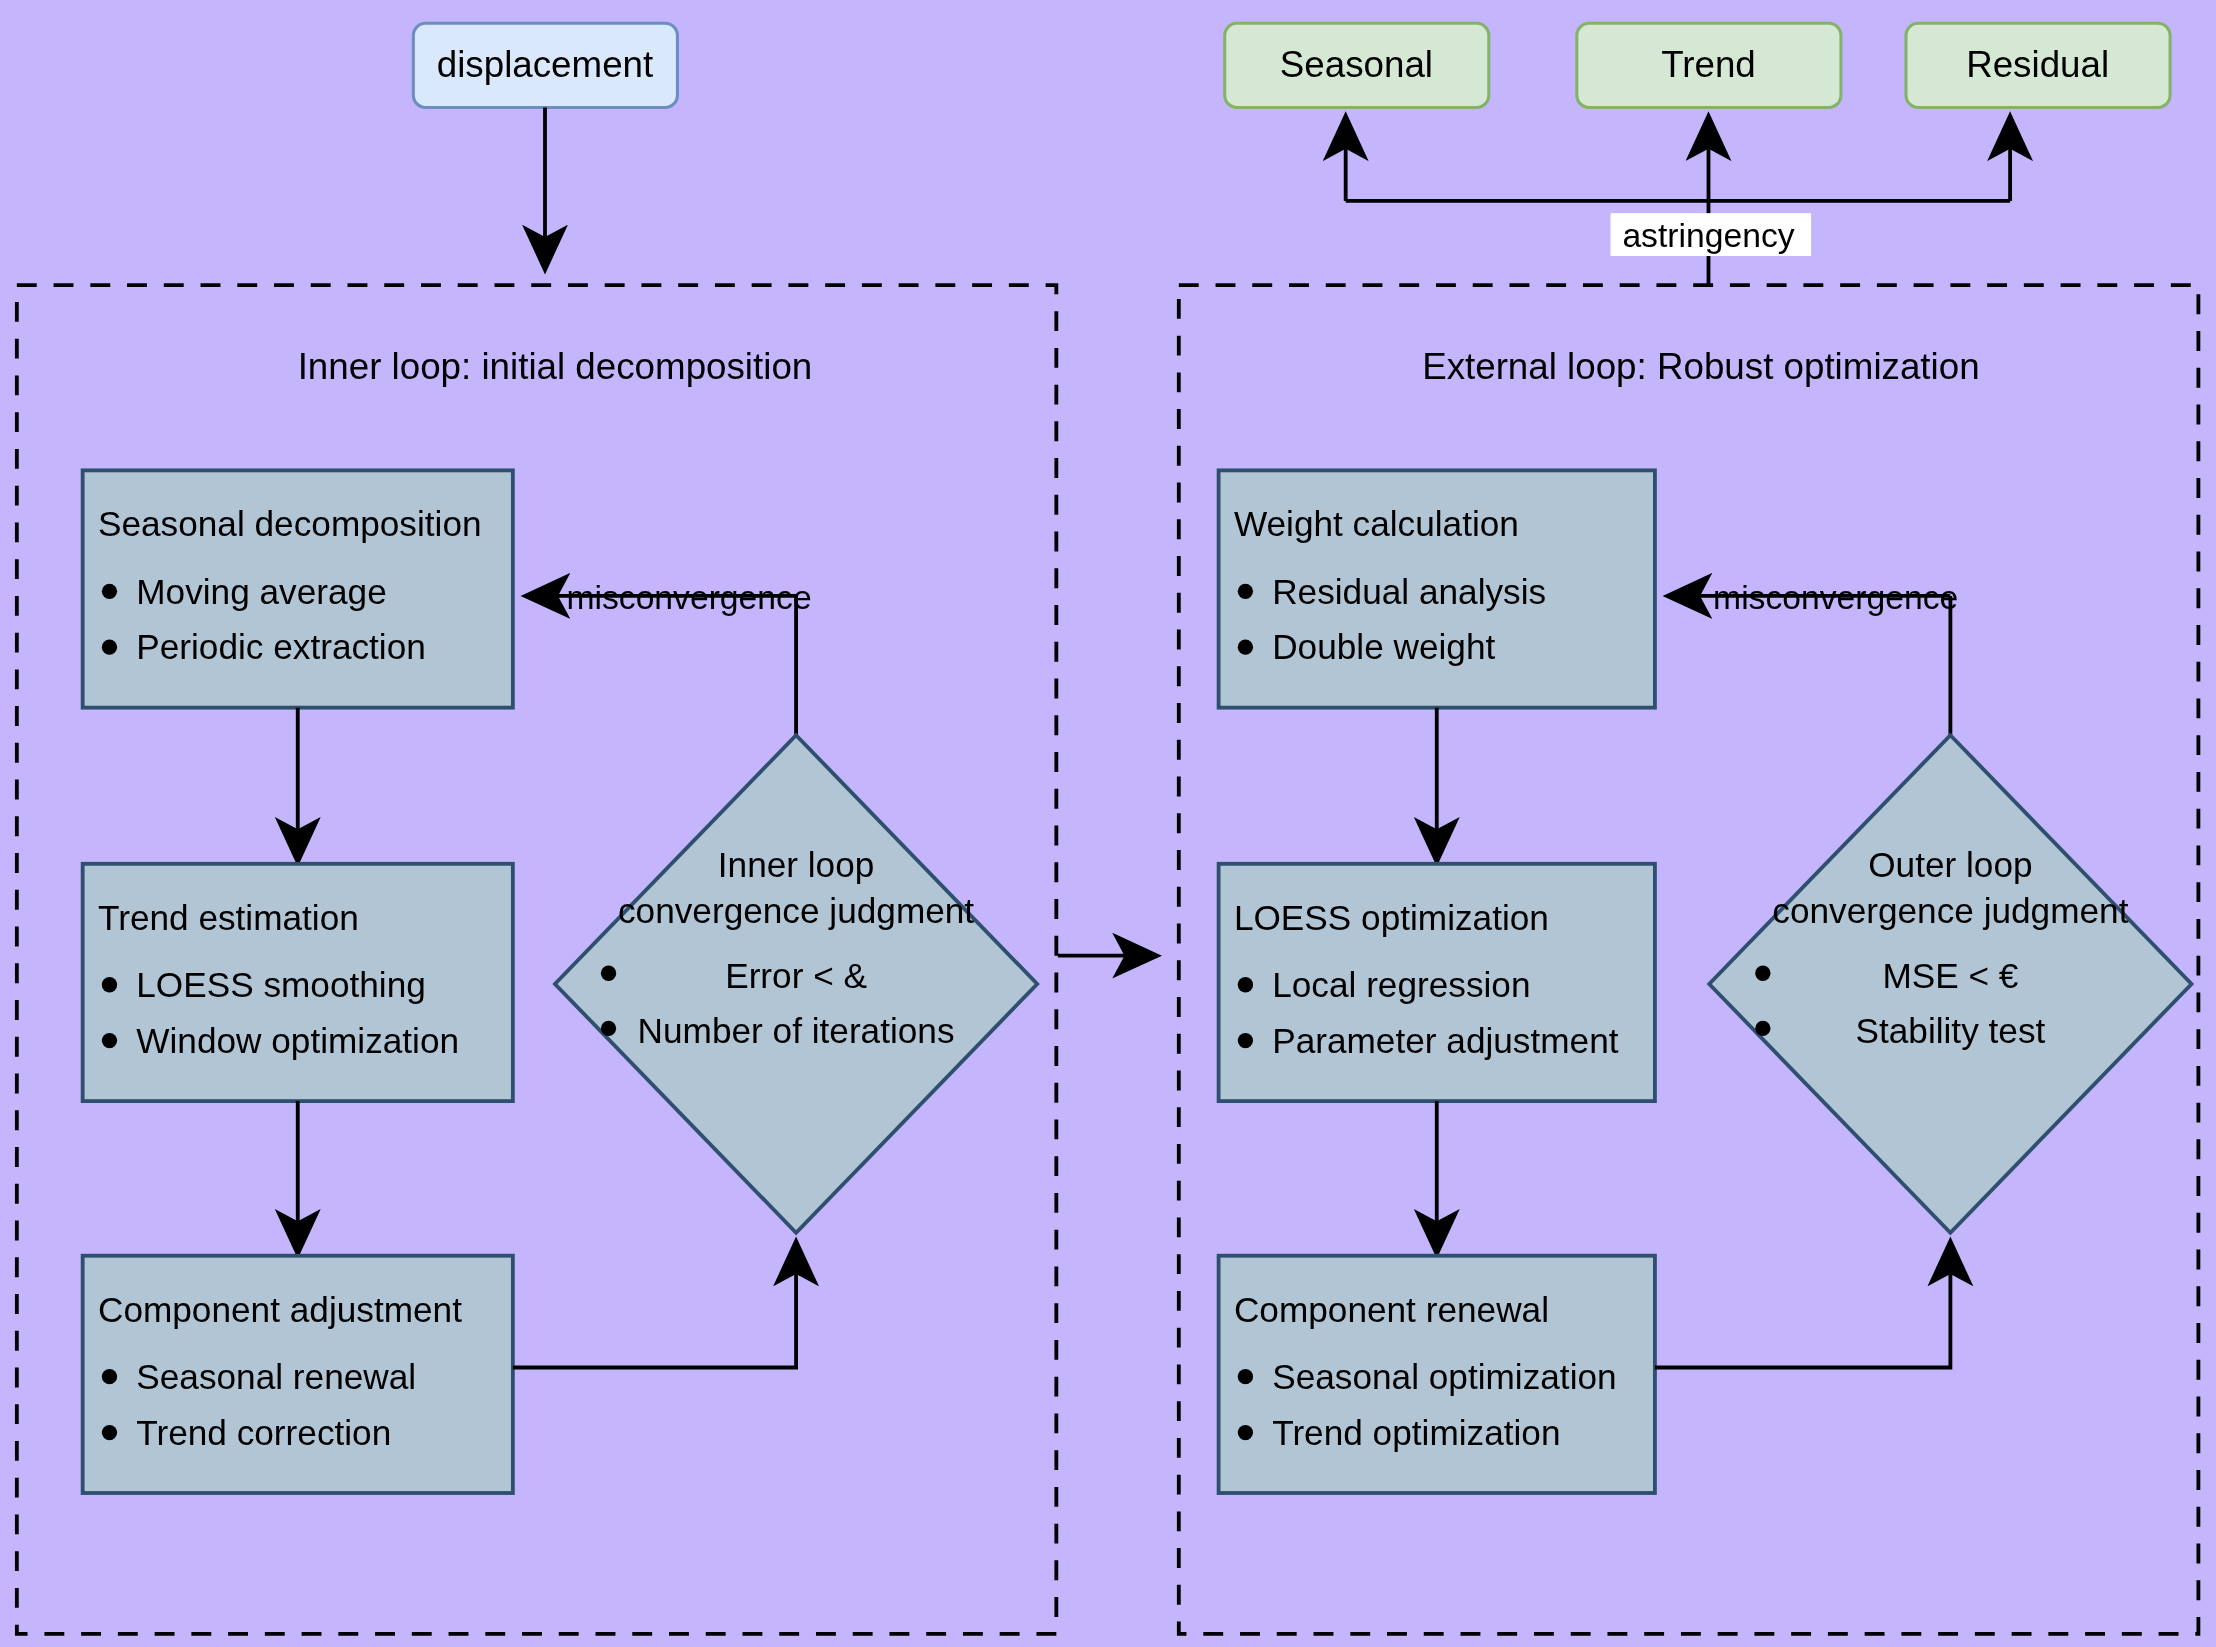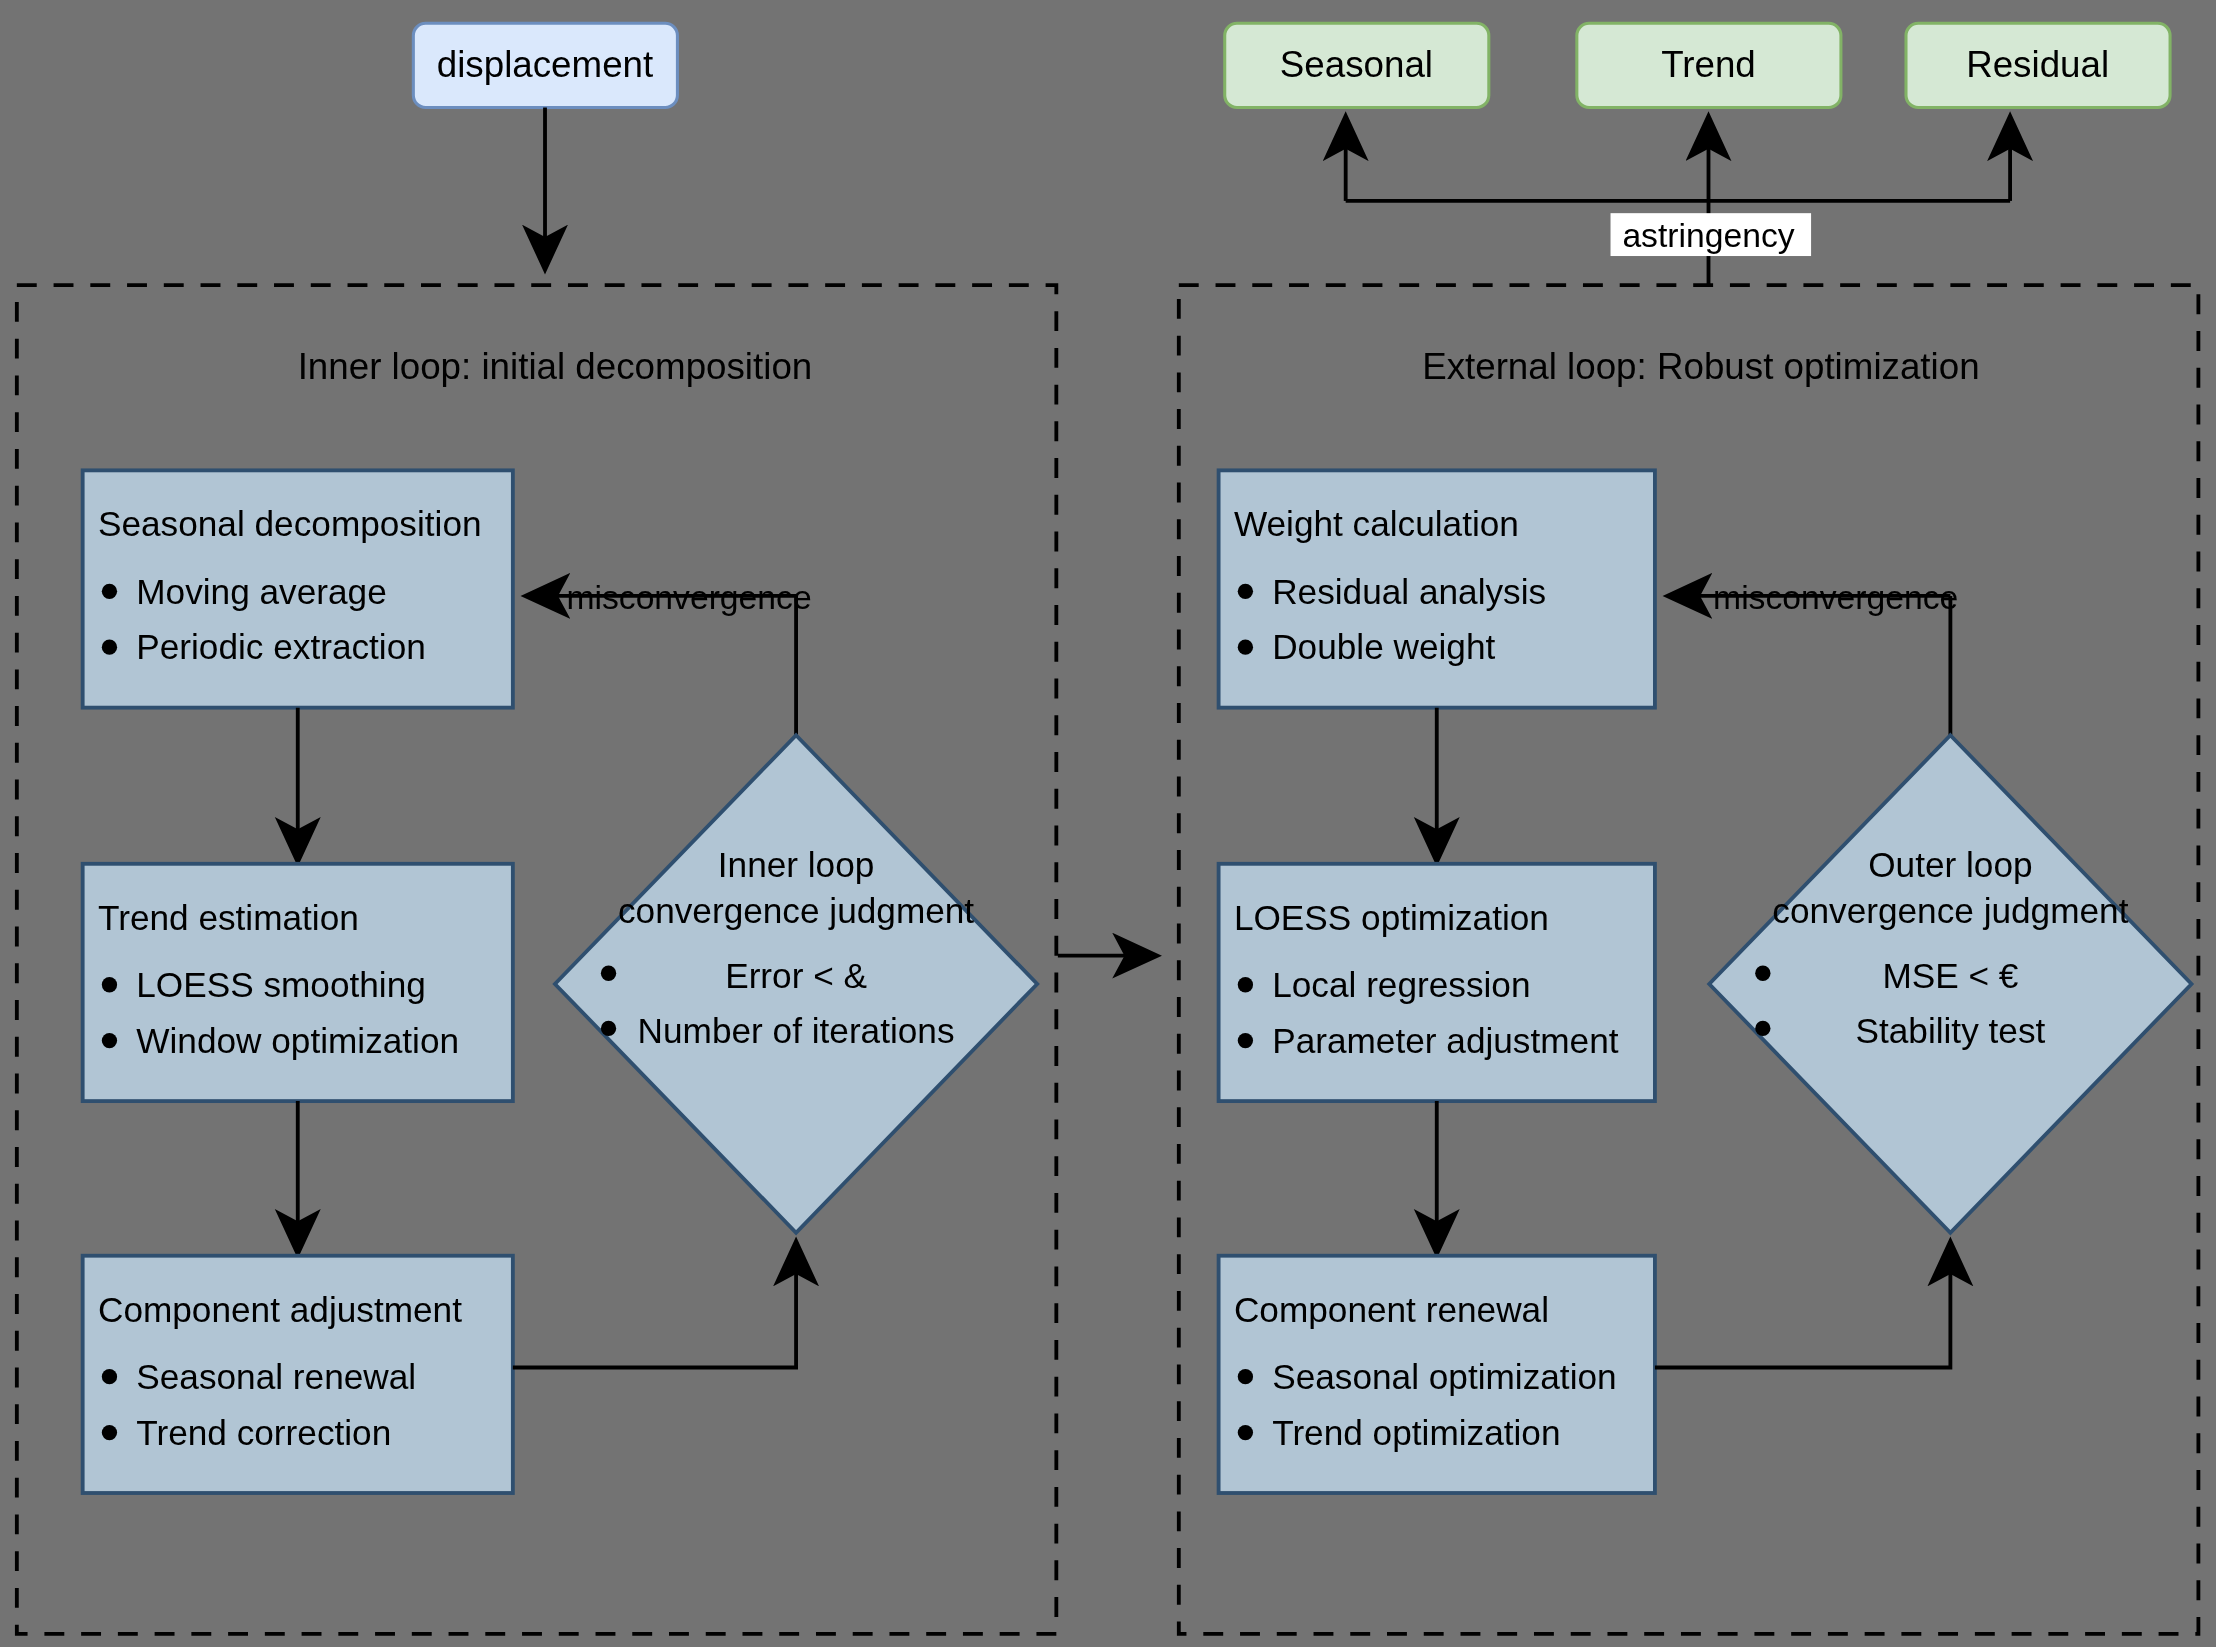--- a/index.html
+++ b/index.html
@@ -4,21 +4,21 @@
 <style>
   html, body {
     margin: 0;
     padding: 0;
     background: #ffffff;
   }
   #canvas {
     position: relative;
     width: 2216px;
     height: 1648px;
-    background: #737373;
+    background: #c4b5fd;
     font-family: "Liberation Sans", sans-serif;
   }
   svg#diagram {
     position: absolute;
     left: 0;
     top: 0;
     width: 2216px;
     height: 1648px;
   }
   .node-rect-blue {

